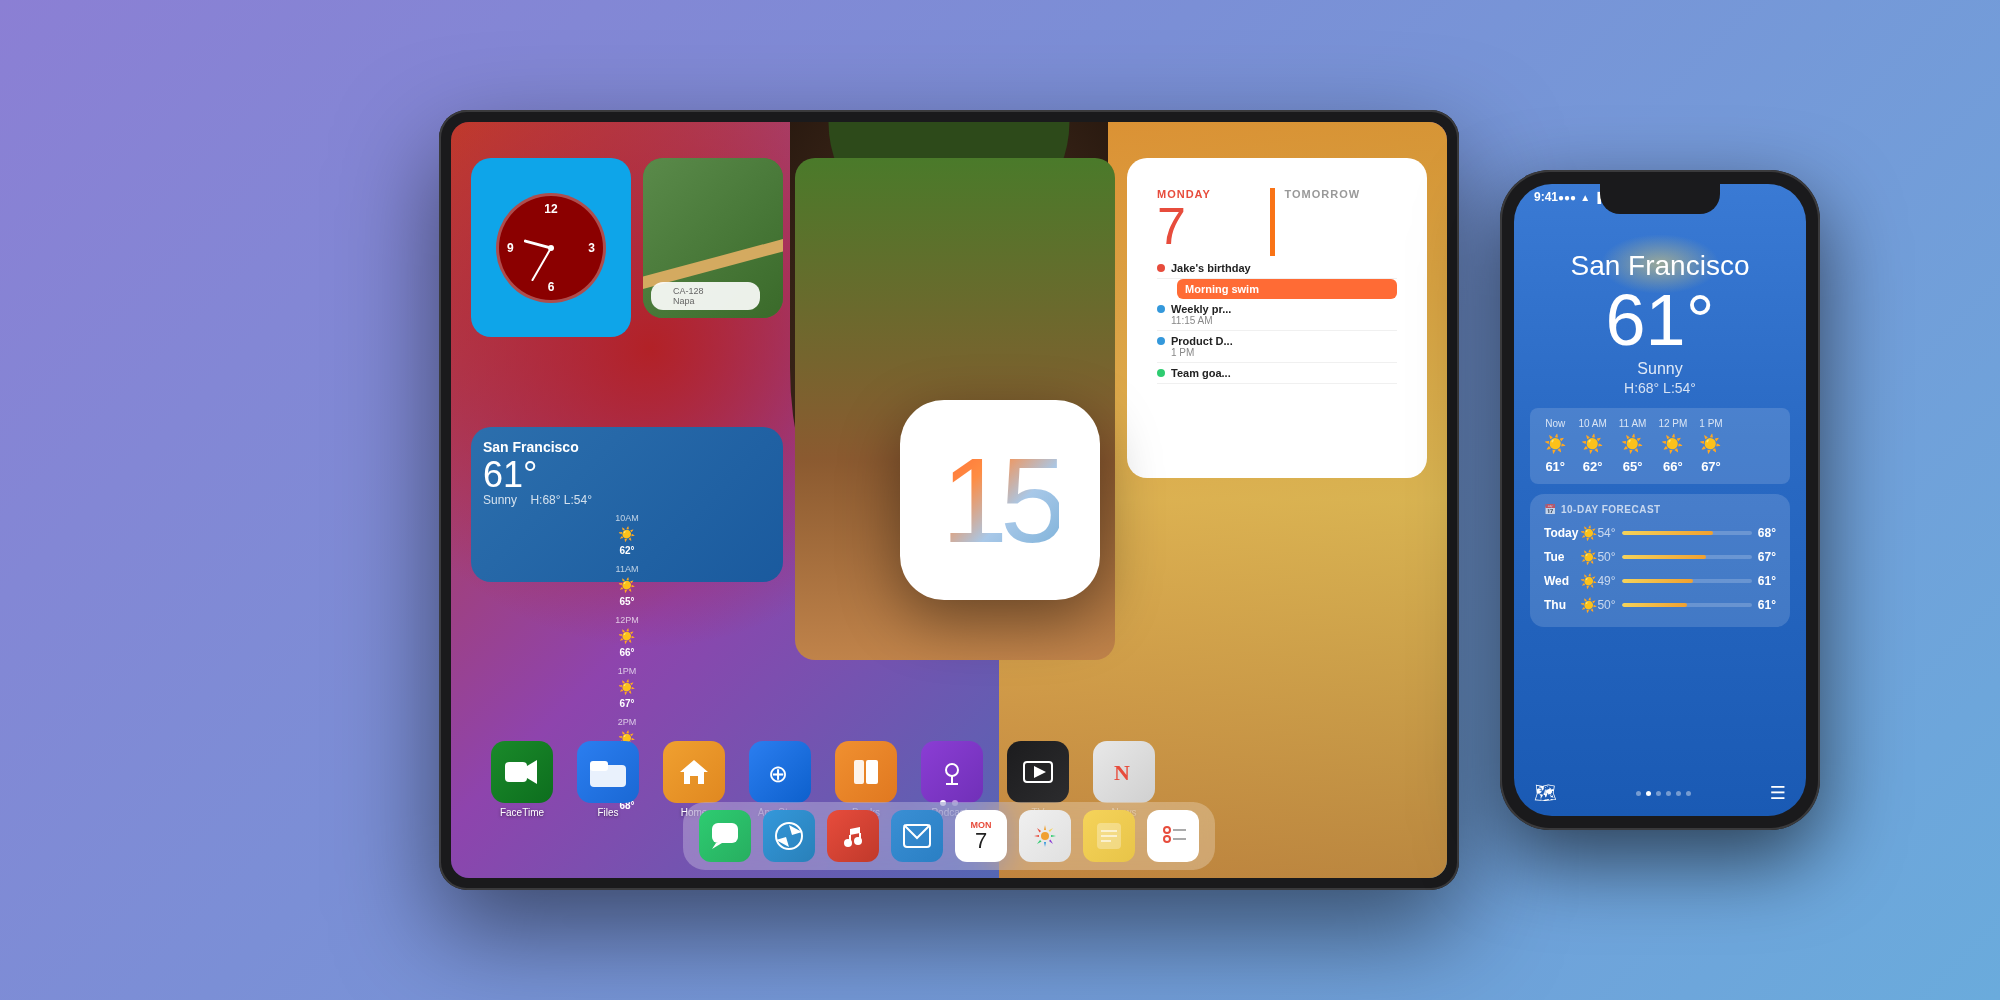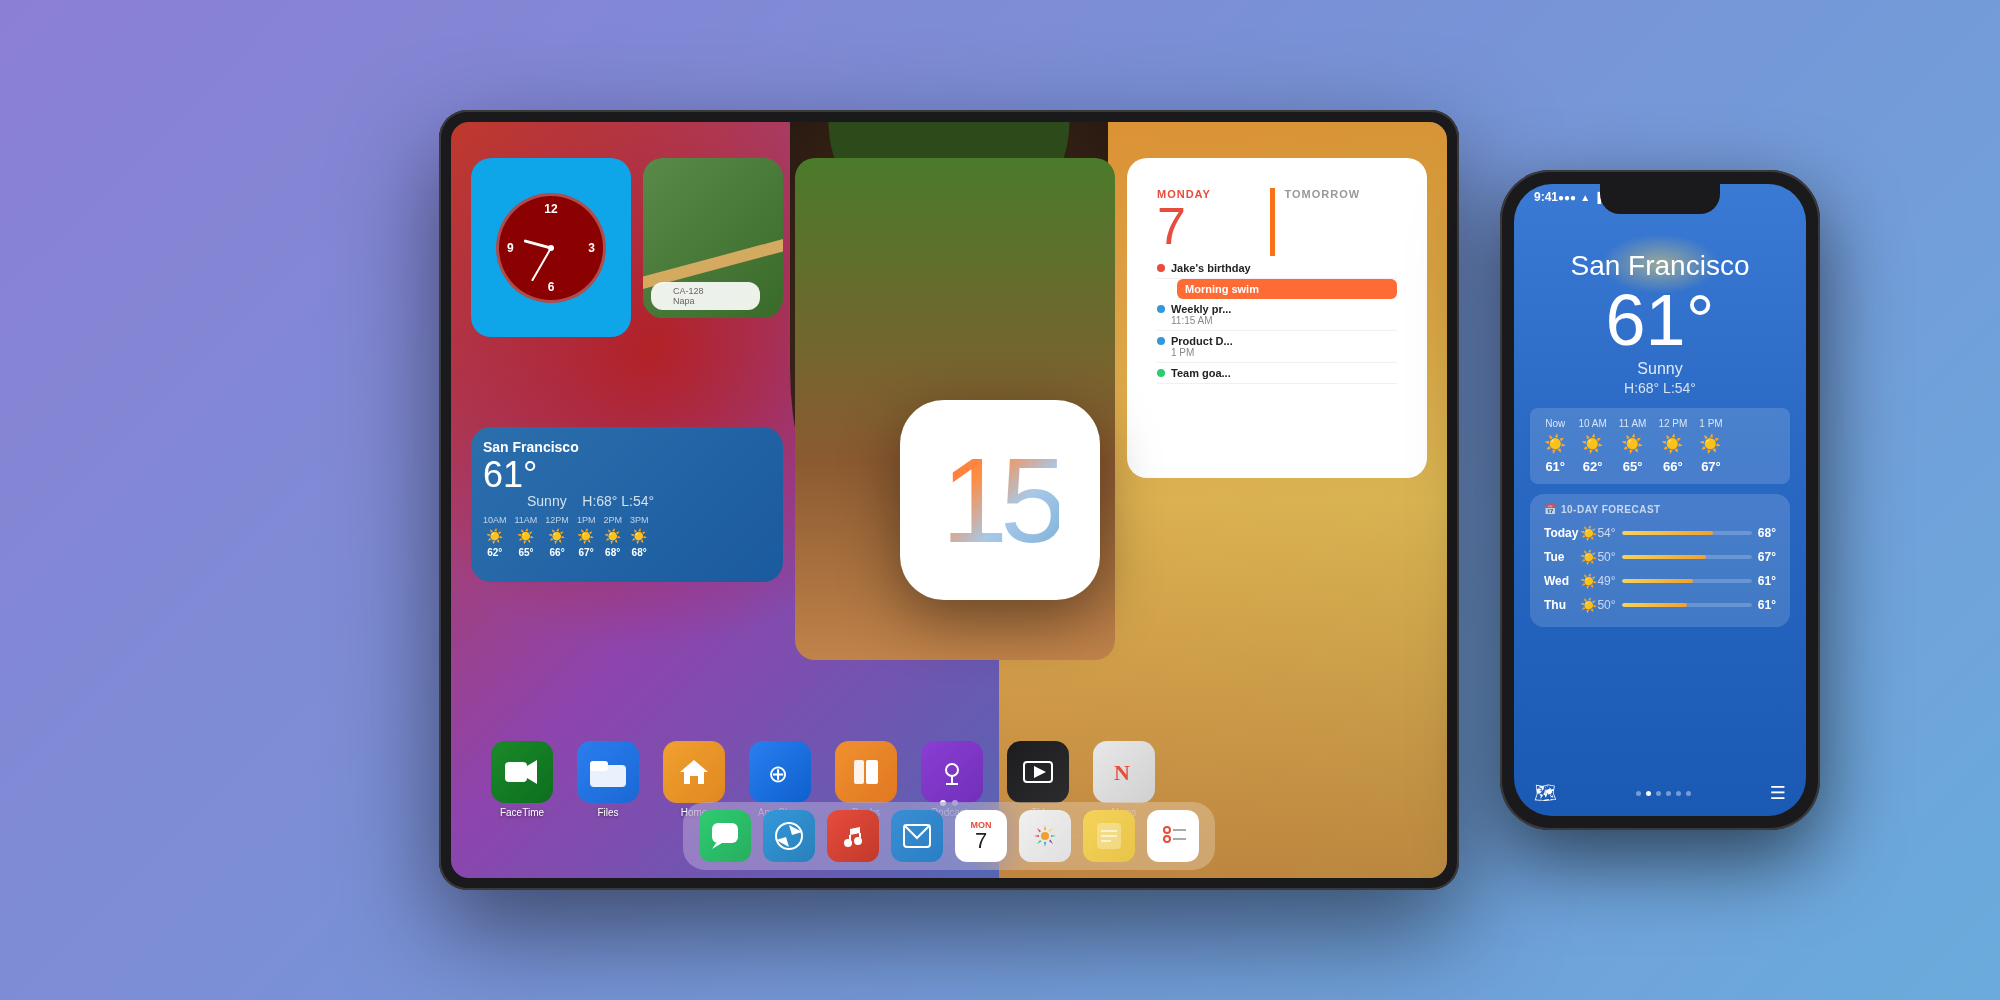--- a/index.html
+++ b/index.html
@@ -389,31 +389,31 @@
       margin-bottom: 2px;
     }
 
     .weather-temp {
       font-size: 36px;
       font-weight: 300;
       line-height: 1;
     }
 
     .weather-desc {
-      font-size: 14px;
+      font-size: 12px;
       color: rgba(255,255,255,0.8);
       margin-bottom: 6px;
-      margin-left: 44px;
     }
 
     .weather-hourly {
       display: flex;
       gap: 8px;
       margin-top: 6px;
       font-size: 9px;
+      flex-direction: column;
     }
 
     .weather-hour-item {
       display: flex;
       flex-direction: column;
       align-items: center;
       gap: 3px;
     }
 
     .weather-hour-time {

